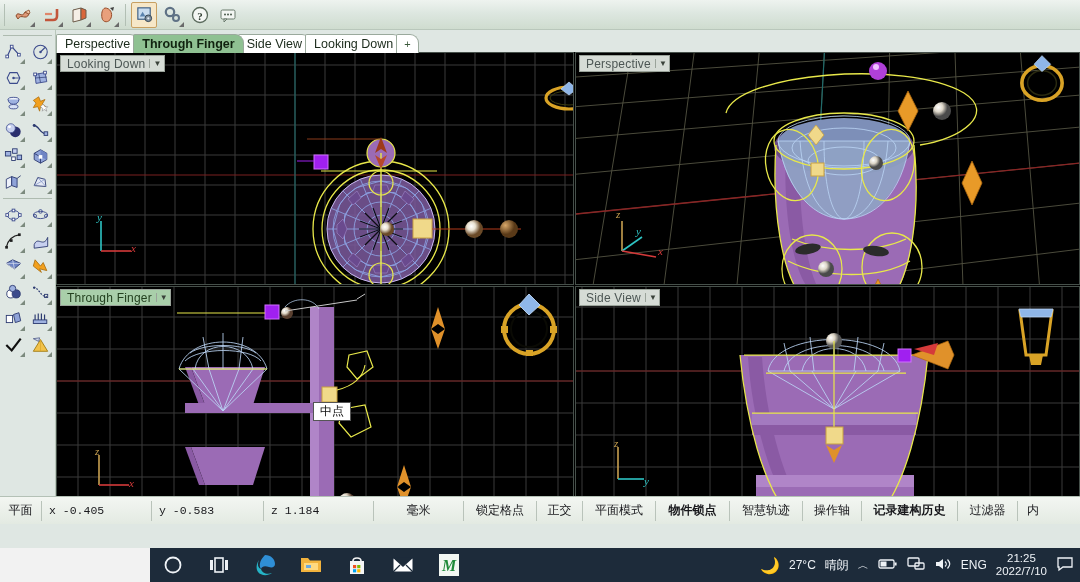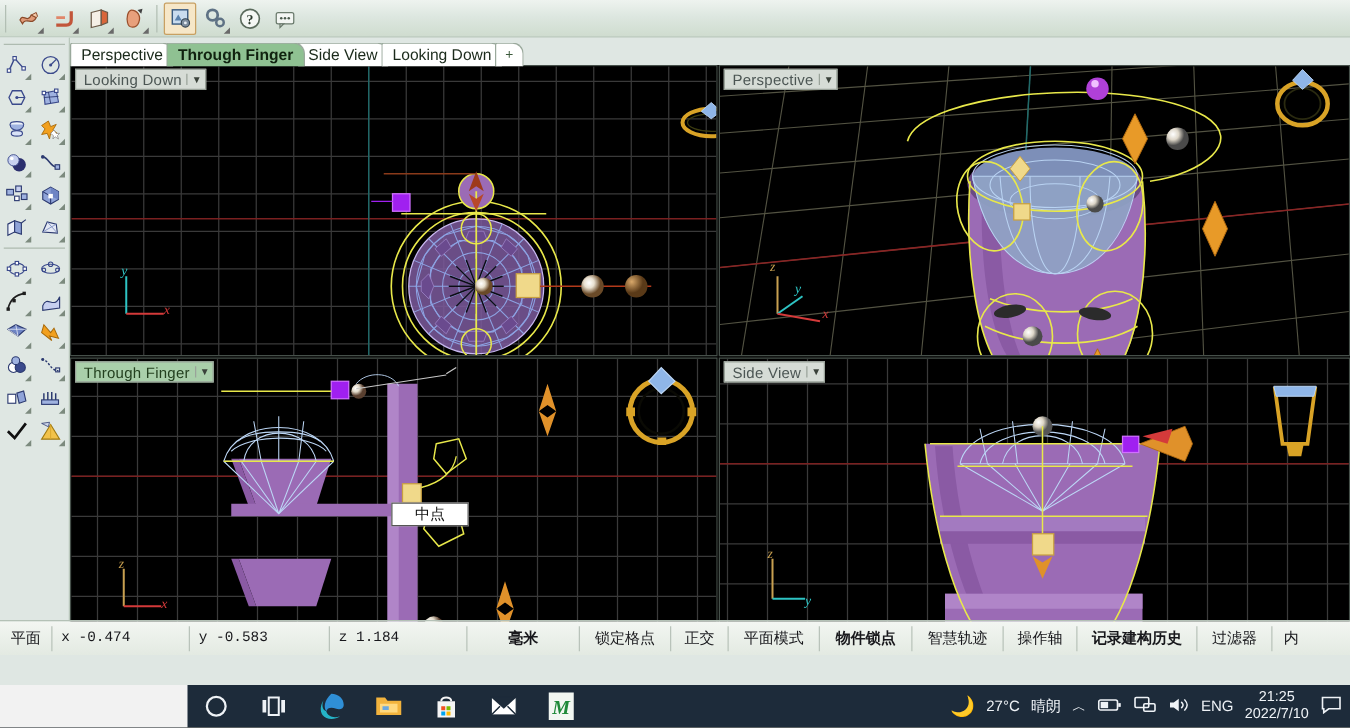--- a/index.html
+++ b/index.html
@@ -778,21 +778,21 @@
         <span class="arw">▼</span>
       </div>
       <div class="axis-ico" style="left:38px;top:158px;color:#c8a050;">z</div>
       <div class="axis-ico" style="left:72px;top:190px;color:#d43a3a;">x</div>
       <svg style="position:absolute;left:36px;top:160px;" width="50" height="45">
         <line x1="6" y1="38" x2="6" y2="8" stroke="#c8a050" stroke-width="1.6"></line>
         <line x1="6" y1="38" x2="36" y2="38" stroke="#d43a3a" stroke-width="1.6"></line>
       </svg>
 
       <div style="position:absolute;left:256px;top:115px;background:#fff;border:1px solid #555;
-                  padding:1px 18px;font-size:12px;color:#101010;line-height:15px;">
+                  padding:1px 6px;font-size:12px;color:#101010;line-height:15px;">
         <span>中点</span>
       </div>
     </div>
 
     <div class="vp vp-br">
       <svg class="grid" width="505" height="234" viewBox="0 0 505 234">
         <rect width="505" height="234" fill="#000"></rect>
         <g stroke="#3a3a3a" stroke-width="1">
           <line x1="0" y1="20" x2="505" y2="20"></line>
             <line x1="0" y1="52" x2="505" y2="52"></line>
@@ -880,31 +880,31 @@
         <line x1="8" y1="40" x2="8" y2="8" stroke="#c8a050" stroke-width="1.6"></line>
         <line x1="8" y1="40" x2="34" y2="40" stroke="#2ec4c4" stroke-width="1.6"></line>
       </svg>
     </div>
   </div>
 
   <div class="statusbar">
     <div class="sb-cell" style="width:42px;">平面</div>
     <div class="sb-cell sb-mono" style="width:110px;justify-content:flex-start;">
       <span>x</span>&nbsp;
-      <span>-0.474</span>
+      <span>-0.405</span>
     </div>
     <div class="sb-cell sb-mono" style="width:112px;justify-content:flex-start;">
       <span>y</span>&nbsp;
       <span>-0.583</span>
     </div>
     <div class="sb-cell sb-mono" style="width:110px;justify-content:flex-start;">
       <span>z</span>&nbsp;
       <span>1.184</span>
     </div>
-    <div class="sb-cell" style="width:90px;font-weight:bold;">毫米</div>
+    <div class="sb-cell" style="width:90px;">毫米</div>
     <div class="sb-cell" style="width:73px;">锁定格点</div>
     <div class="sb-cell" style="width:46px;text-align:center;">正交</div>
     <div class="sb-cell" style="width:73px;">平面模式</div>
     <div class="sb-cell sb-bold" style="width:74px;">物件锁点</div>
     <div class="sb-cell" style="width:73px;">智慧轨迹</div>
     <div class="sb-cell" style="width:59px;">操作轴</div>
     <div class="sb-cell sb-bold" style="width:96px;">记录建构历史</div>
     <div class="sb-cell" style="width:60px;">过滤器</div>
     <div class="sb-cell" style="width:30px;border-right:none;">内</div>
   </div>

